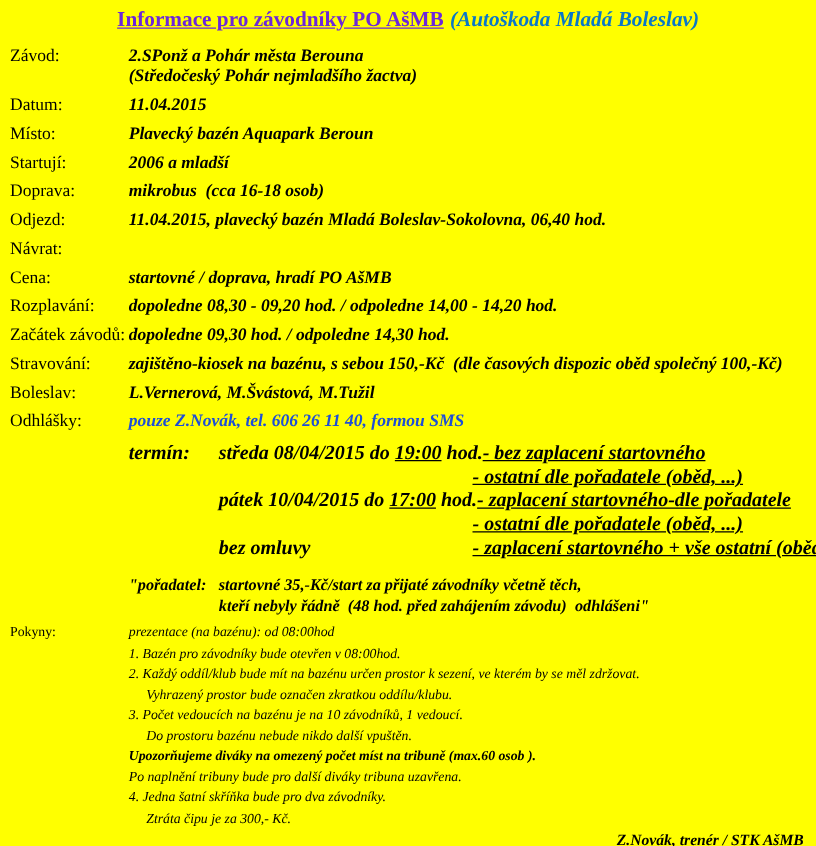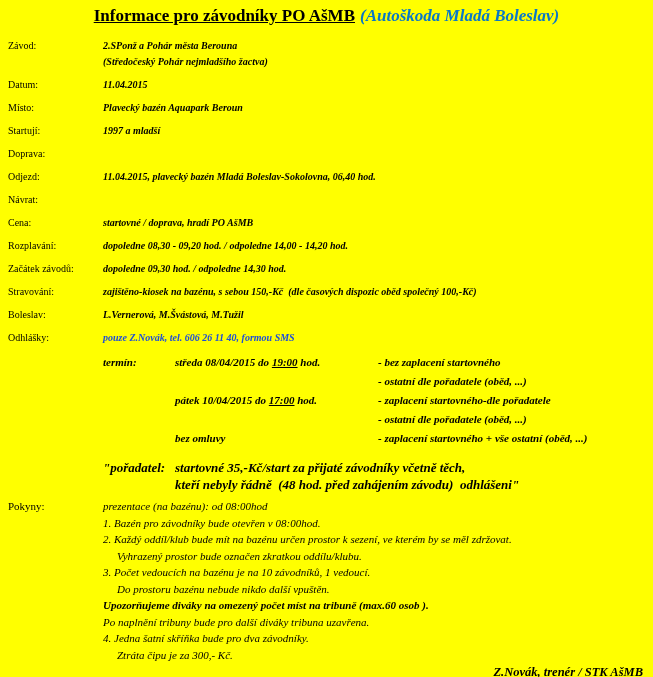--- a/index.html
+++ b/index.html
@@ -11,44 +11,44 @@
     overflow: hidden;
   }
   .title {
     text-align: center;
     margin-top: 6px;
     margin-bottom: 12px;
     font-size: 17px;
     font-weight: bold;
     white-space: nowrap;
   }
-  .title-main { color: #000000; text-decoration: underline; }
+  .title-main { color: #6d28d9; text-decoration: underline; }
   .title-sub  { color: #0977C8; font-style: italic; margin-left: 5px; }
 
   .row {
     display: flex;
     margin: 0 0 7px 8px;
-    font-size: 10px;
+    font-size: 14px;
     line-height: 16px;
   }
   .row-label { flex: 0 0 95px; white-space: pre; }
   .row-value { font-weight: bold; font-style: italic; white-space: pre; }
   .red { color: #1d4ed8; font-style: italic; }
 
   .trow {
     display: flex;
     margin-left: 103px;
-    font-size: 11px;
+    font-size: 16px;
     line-height: 19px;
     font-weight: bold;
     font-style: italic;
   }
   .tcol-label { flex: 0 0 72px; white-space: pre; }
   .tcol-date  { flex: 0 0 203px; white-space: pre; }
-  .tcol-note  { white-space: pre; }
+  .tcol-note  { white-space: pre; text-decoration: underline; }
   .u { text-decoration: underline; }
 
   .porad {
     display: flex;
     margin: 11px 0 0 103px;
     font-size: 13px;
     line-height: 17px;
     font-weight: bold;
     font-style: italic;
   }
@@ -95,25 +95,26 @@
   <div class="row-value">11.04.2015</div>
 </div>
 
 <div class="row">
   <div class="row-label">Místo:</div>
   <div class="row-value">Plavecký bazén Aquapark Beroun</div>
 </div>
 
 <div class="row">
   <div class="row-label">Startují:</div>
-  <div class="row-value">1997 a mladší</div>
+  <div class="row-value">2006 a mladší</div>
 </div>
 
 <div class="row">
   <div class="row-label">Doprava:</div>
+  <div class="row-value">mikrobus  (cca 16-18 osob)</div>
 </div>
 
 <div class="row">
   <div class="row-label">Odjezd:</div>
   <div class="row-value">11.04.2015, plavecký bazén Mladá Boleslav-Sokolovna, 06,40 hod.</div>
 </div>
 
 <div class="row">
   <div class="row-label">Návrat:</div>
 </div>

